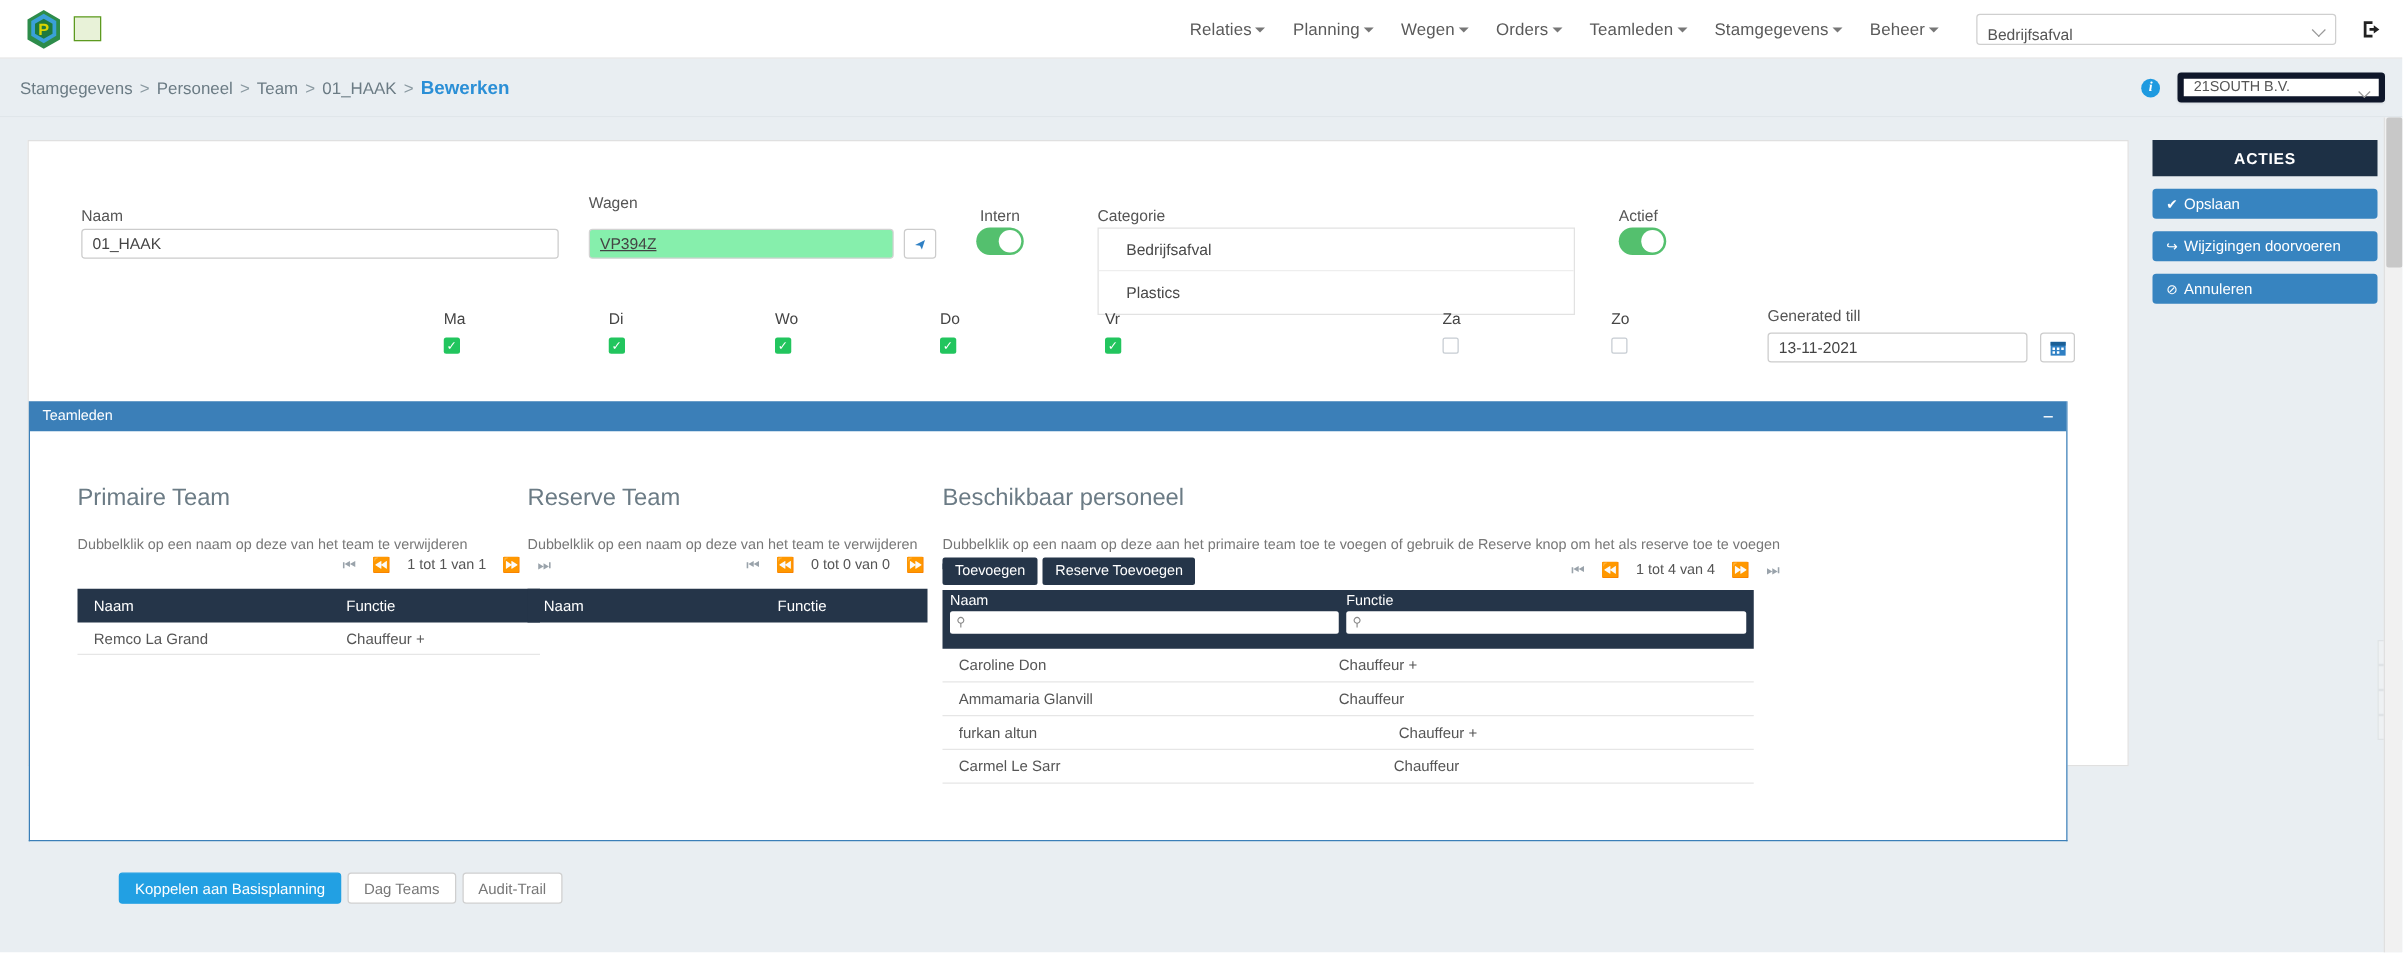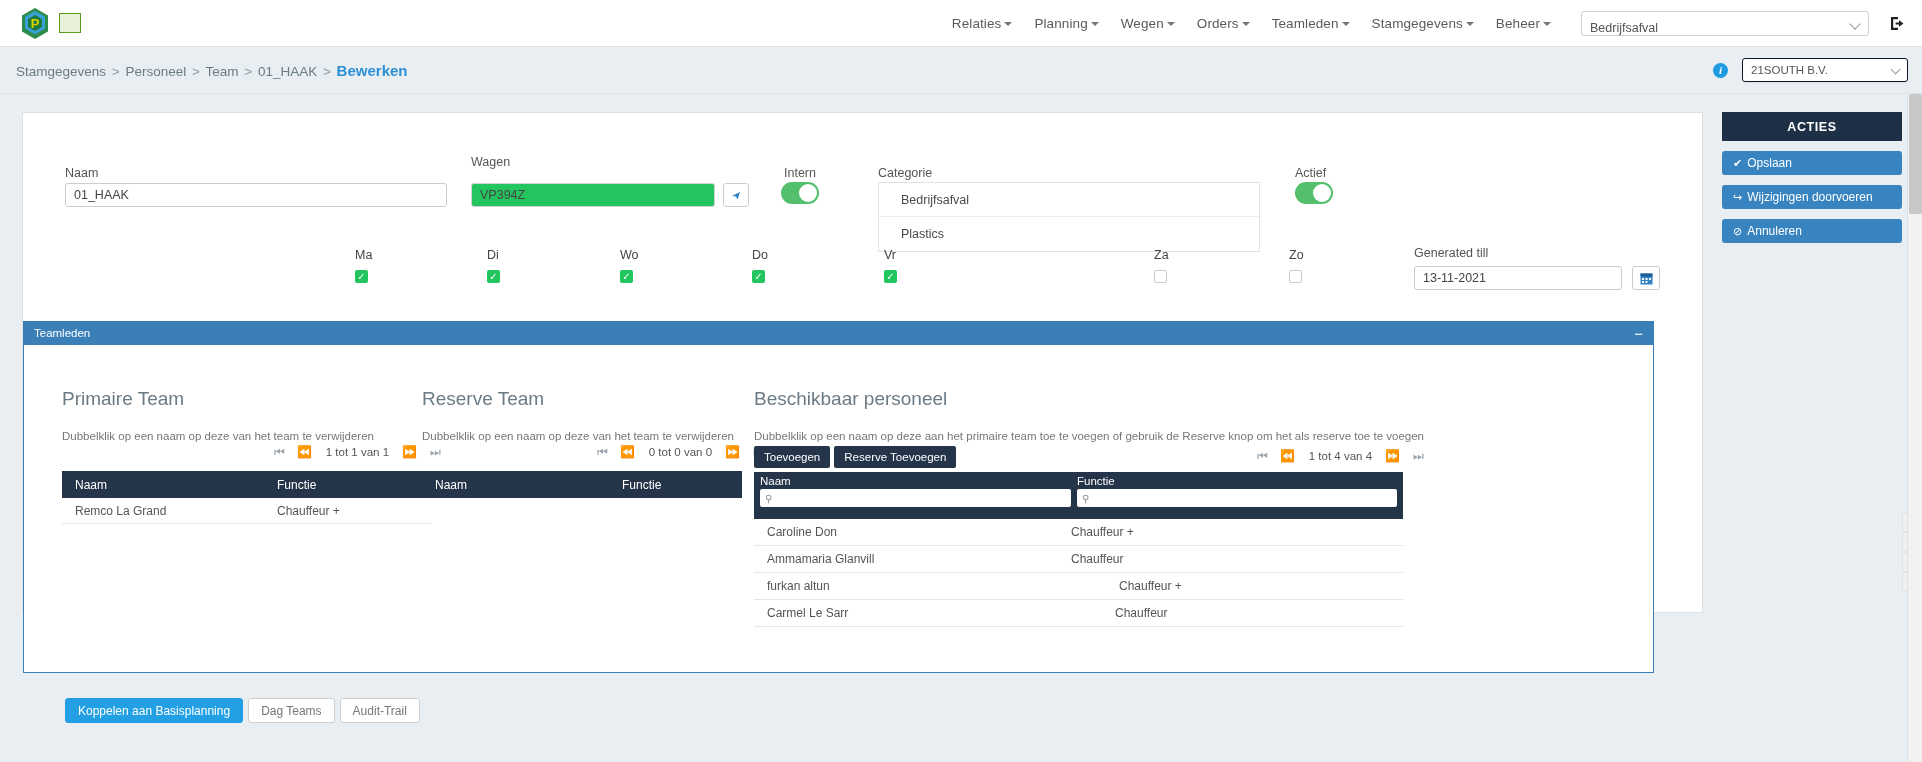--- a/index.html
+++ b/index.html
@@ -70,21 +70,21 @@
     margin-left: auto; display: flex; align-items: center; gap: 14px;
     margin-right: 14px;
   }
   .info-icon {
     width: 15px; height: 15px; border-radius: 50%; background: #1e9ae0;
     color: #fff; font-size: 11px; font-weight: bold; font-style: italic;
     display: flex; align-items: center; justify-content: center;
     font-family: "Liberation Serif", serif;
   }
   .branch-select {
-    width: 166px; height: 24px; border: 1px solid #0f172a; border-radius: 3px;
+    width: 166px; height: 24px; border: 5px solid #0f172a; border-radius: 3px;
     background: #fff; display: flex; align-items: center; padding: 4px 8px;
     font-size: 11.5px; color: #555; position: relative;
     box-shadow: 0 1px 2px rgba(0,0,0,0.06);
   }
   .branch-select .sel-caret {
     position: absolute; right: 8px; top: 7px;
     width: 7px; height: 7px; border-right: 1.2px solid #9a9a9a;
     border-bottom: 1.2px solid #9a9a9a; transform: rotate(45deg);
   }
 
@@ -116,21 +116,21 @@
 
   
   .form-label {
     position: absolute; font-size: 12.5px; color: #555;
   }
   .txt-input {
     position: absolute; height: 24px; border: 1px solid #ccc; border-radius: 3px;
     background: #fff; font-size: 12.5px; color: #444;
     display: flex; align-items: center; padding: 0 8px;
   }
-  .txt-input.readonly { background: #22c55e; border-color: #d2d2d2; }
+  .txt-input.readonly { background: #86efac; border-color: #d2d2d2; text-decoration: underline; }
   .btn-sq {
     position: absolute; width: 26px; height: 24px; border: 1px solid #ccc;
     border-radius: 3px; background: #fff; display: flex;
     align-items: center; justify-content: center; cursor: pointer;
     color: #2f80c4; font-size: 11px;
   }
   .toggle {
     position: absolute; width: 38px; height: 22px; border-radius: 11px;
     background: #54c06e; cursor: pointer;
   }
@@ -219,21 +219,21 @@
     cursor: pointer;
   }
 
   
   .bbar { position: absolute; left: 42px; top: 694px; display: flex; gap: 5px; }
   .bbtn {
     height: 25px; border-radius: 3px; font-size: 12px;
     display: flex; align-items: center; padding: 0 12px; cursor: pointer;
     border: 1px solid #cfcfcf; background: #fff; color: #777;
   }
-  .bbtn.primary { background: #22a0e3; border-color: #22a0e3; color: #fff; }
+  .bbtn.primary { background: #22a0e3; border-color: #22a0e3; color: #fff; margin-left: 30px; }
 
   
   .edge-tools {
     position: absolute; right: 0px; top: 418px; width: 20px;
     display: flex; flex-direction: column; gap: 0px;
   }
   .edge-tool {
     width: 20px; height: 20px; background: #eef1f3; border: 1px solid #dfe3e6;
     color: #4a9ed6; font-size: 10px; display: flex;
     align-items: center; justify-content: center; cursor: pointer;

